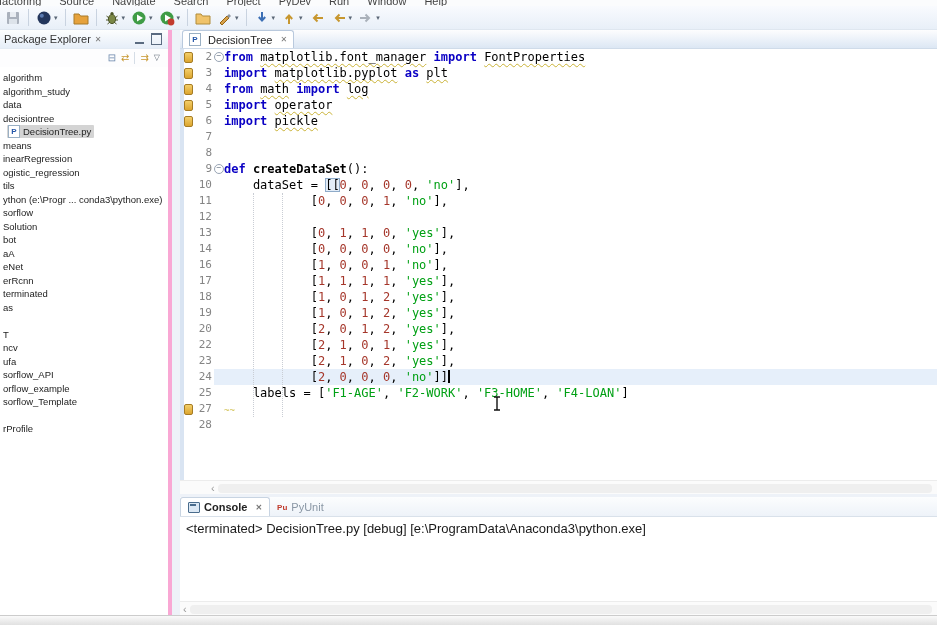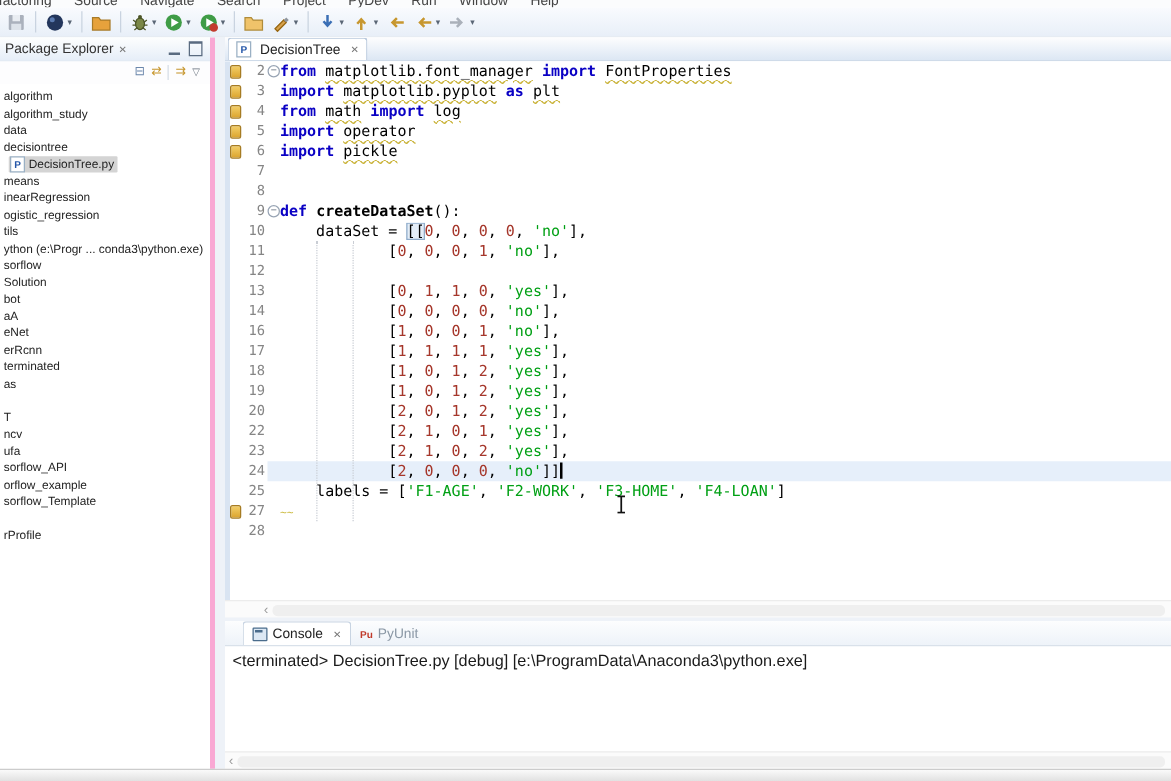--- a/index.html
+++ b/index.html
@@ -69,21 +69,21 @@
   .caret{display:inline-block;width:2px;height:13px;background:#000;vertical-align:-2px;}
   .hscroll{position:absolute;left:0;top:450px;width:757px;height:14px;background:#fbfbfb;border-top:1px solid #ececec;
            display:flex;align-items:center;}
   .scroll-arrow{color:#9a9a9a;font-size:11px;line-height:14px;padding:0 3px;}
   .scroll-track{flex:1;height:9px;background:#efefef;border-radius:4px;margin-right:5px;}
   .ed-scroll .scroll-arrow{margin-left:28px;}
   
   .console-panel{position:absolute;left:180px;top:497px;width:757px;height:118px;background:#fff;}
   .ctabrow{height:19px;background:linear-gradient(#fcfdfe,#eef3f9);border-bottom:1px solid #d9e1ea;display:flex;align-items:flex-end;}
   .ctab{display:flex;align-items:center;gap:4px;font-size:11px;padding:0 7px;height:18px;color:#8a97a5;}
-  .ctab.sel{background:#fff;border:1px solid #c8d4e2;border-bottom:none;border-radius:3px 3px 0 0;color:#222;margin-left:14px;}
+  .ctab.sel{background:#fff;border:1px solid #c8d4e2;border-bottom:none;border-radius:3px 3px 0 0;color:#222;margin-left:0;font-weight:bold;}
   .console-ico{width:10px;height:9px;background:#dce8f4;border:1px solid #4a6c8c;border-radius:1px;position:relative;}
   .console-ico::after{content:"";position:absolute;left:1px;top:1px;width:6px;height:2px;background:#4a6c8c;}
   .puicon{color:#c03a2b;font-weight:bold;font-size:8px;}
   .console-msg{font-size:13px;color:#1a1a1a;padding:4px 0 0 6px;white-space:nowrap;}
   .c-scroll{top:104px;}
   
   .sash-v{position:absolute;left:172px;top:30px;width:8px;height:585px;background:#eef2f8;}
   .sash-h{position:absolute;left:180px;top:494px;width:757px;height:3px;background:#eef2f8;}
   .statusbar{position:absolute;left:0;top:615px;width:937px;height:10px;background:linear-gradient(#fafafa,#dedede);border-top:1px solid #ccc;}
   .mouse-cursor{position:absolute;left:492px;top:396px;}

